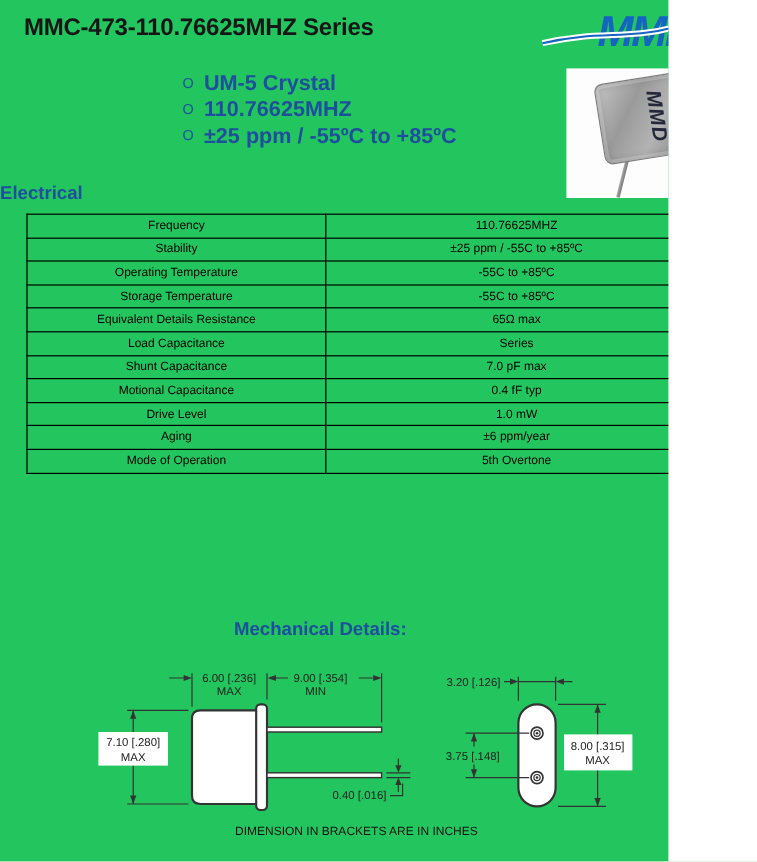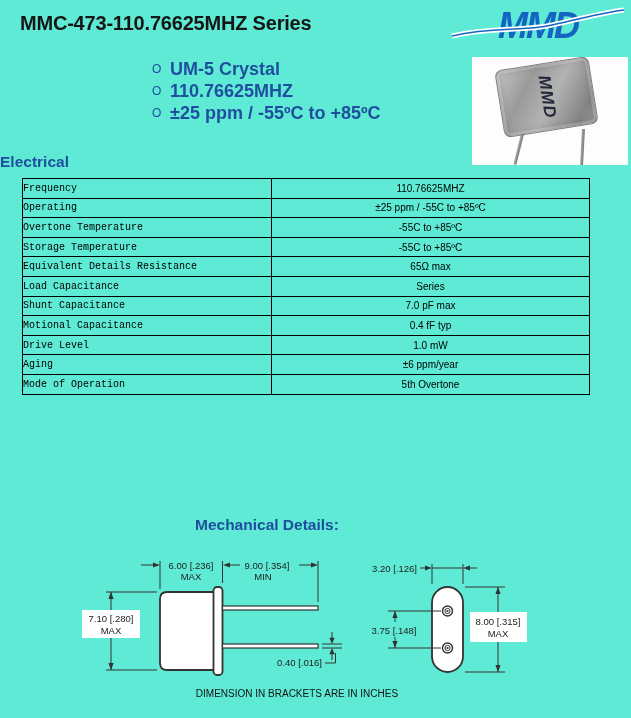--- a/index.html
+++ b/index.html
@@ -1,17 +1,17 @@
 <!DOCTYPE html>
 <html><head>
 <meta charset="utf-8">
 <style>
   html,body{margin:0;padding:0;background:#fff;}
   .page{
-    position:relative;width:631px;height:718px;background:#5eead4;
+    position:relative;width:557px;height:718px;background:#22c55e;
     font-family:"Liberation Sans",sans-serif;overflow:hidden;color:#111;
   }
   
   .doc-title{
     position:absolute;left:20px;top:12px;font-size:20px;font-weight:700;
     color:#161616;letter-spacing:-0.2px;
   }
   .logo{position:absolute;left:450px;top:4px;width:178px;height:44px;}
   
   .features{position:absolute;left:152px;top:58px;list-style:none;margin:0;padding:0;}
@@ -44,21 +44,21 @@
   .mech-heading{left:195px;top:516px;}
   table.spec{
     position:absolute;left:22px;top:178px;width:568px;
     border-collapse:collapse;table-layout:fixed;font-size:10px;color:#000;
     border:1.6px solid #000;
   }
   table.spec td{
     border:1px solid #000;height:18.6px;padding:0;vertical-align:middle;
     overflow:hidden;white-space:nowrap;
   }
-  td.param{width:248px;text-align:left;padding-left:3px;font-family:Liberation Mono, monospace;}
+  td.param{width:248px;text-align:center;padding-left:3px;}
   td.value{text-align:center;}
   
   .mech-svg{position:absolute;left:0;top:548px;}
   .mech-svg line, .mech-svg polyline{stroke:#333;stroke-width:1;fill:none;}
   .mech-svg .part{stroke:#333;stroke-width:1.8;fill:#fff;}
   .mech-svg .thin{stroke-width:1.2;}
   .mech-svg polygon{fill:#333;stroke:none;}
   .mech-svg text{
     font-family:"Liberation Sans",sans-serif;font-size:9.5px;fill:#222;
   }
@@ -106,25 +106,25 @@
 
   <div class="sec-heading elec-heading">Electrical</div>
 
   <table class="spec">
     <tbody>
       <tr>
         <td class="param">Frequency</td>
         <td class="value">110.76625MHZ</td>
       </tr>
       <tr>
-        <td class="param">Operating</td>
+        <td class="param">Stability</td>
         <td class="value">±25 ppm / -55C to +85ºC</td>
       </tr>
       <tr>
-        <td class="param">Overtone Temperature</td>
+        <td class="param">Operating Temperature</td>
         <td class="value">-55C to +85ºC</td>
       </tr>
       <tr>
         <td class="param">Storage Temperature</td>
         <td class="value">-55C to +85ºC</td>
       </tr>
       <tr>
         <td class="param">Equivalent Details Resistance</td>
         <td class="value">65Ω max</td>
       </tr>

